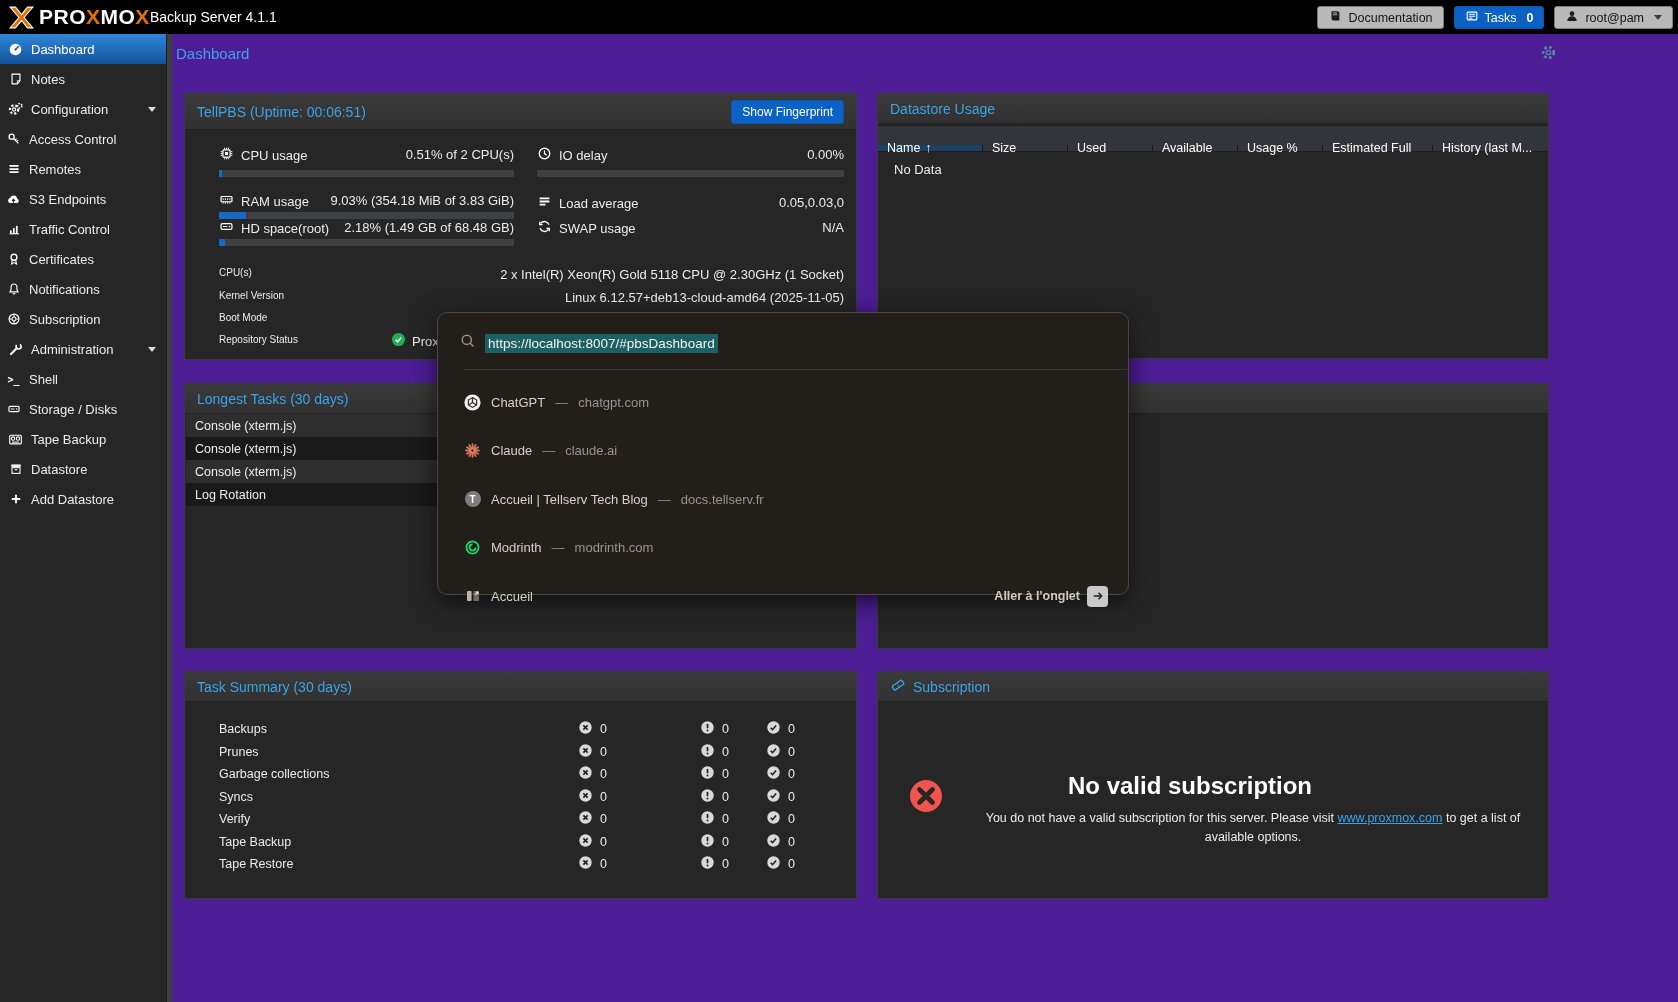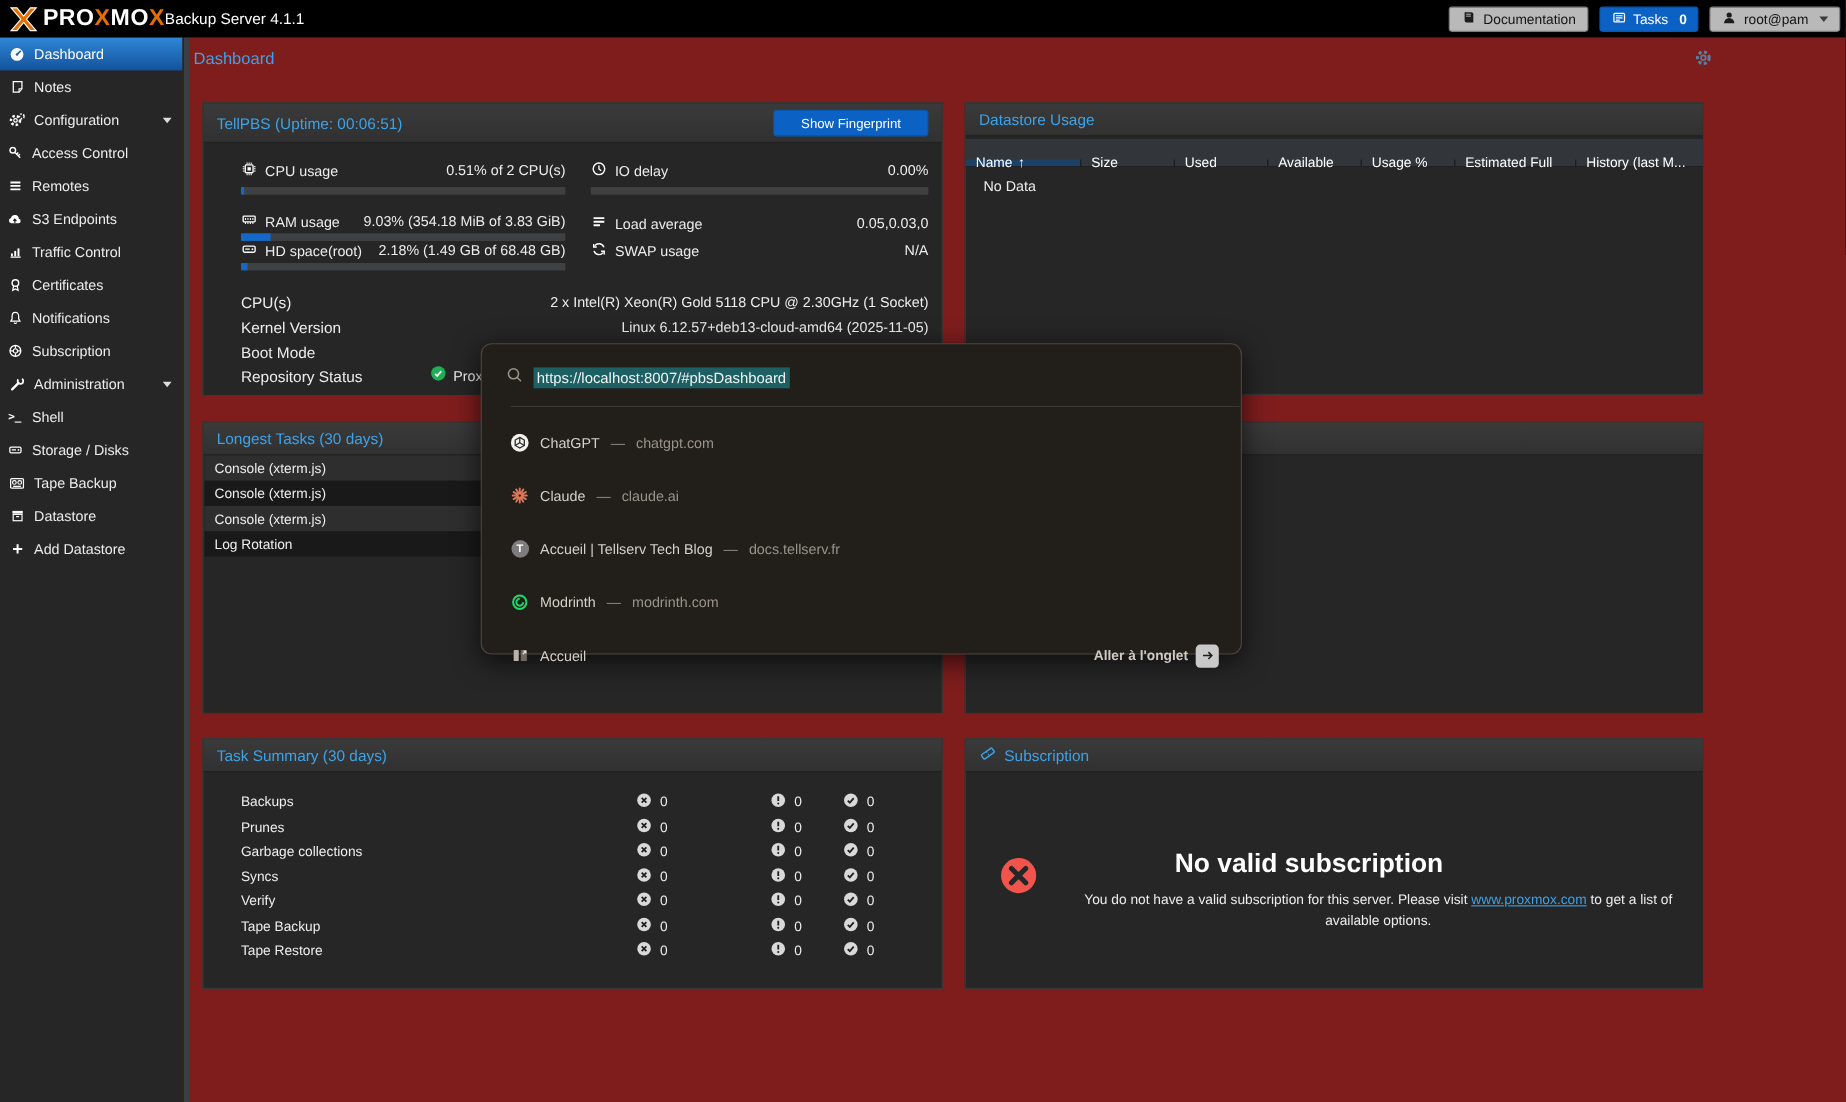--- a/index.html
+++ b/index.html
@@ -1,17 +1,17 @@
 <!DOCTYPE html>
 <html><head>
 <meta charset="utf-8">
 <style>
   * { margin:0; padding:0; box-sizing:border-box; }
   body { background:#000; font-family:"Liberation Sans", sans-serif; }
-  .screen { position:relative; width:1678px; height:1002px; background:#7f1d1d; overflow:hidden; color:#e8e8e8; }
+  .screen { position:relative; width:1678px; height:1002px; background:#4c1d95; overflow:hidden; color:#e8e8e8; }
 
   
   .top-header { position:absolute; left:0; top:0; width:1678px; height:34px; background:#000; display:flex; align-items:center; z-index:5; }
   .logo-mark { margin-left:8px; display:flex; align-items:center; }
   .brand-text { font-size:21px; font-weight:bold; color:#fff; letter-spacing:.5px; margin-left:4px; }
   .brand-text .bx { color:#e56f00; }
   .product-name { color:#fff; font-size:14px; }
   .hdr-buttons { position:absolute; right:5px; top:6px; display:flex; gap:10px; }
   .hbtn { height:23px; display:flex; align-items:center; gap:6px; padding:0 10px; border-radius:3px; font-size:12.5px; cursor:default; }
   .hbtn.gray { background:#b9b9b9; color:#141414; border:1px solid #7d7d7d; }
@@ -31,28 +31,28 @@
 
   
   .content-title { position:absolute; left:176px; top:45px; font-size:15px; color:#3da2e8; z-index:2; }
   .content-gear { position:absolute; left:1540px; top:44px; z-index:2; }
 
   
   .panel { position:absolute; background:#262626; border:1px solid #3a3a3a; z-index:1; }
   .panel-header { height:30px; background:linear-gradient(#3a3a3a,#313131); border-bottom:1px solid #222; display:flex; align-items:center; padding:0 12px; }
   .panel-title { color:#3da2e8; font-size:14px; display:flex; align-items:center; gap:7px; }
   .status-panel .panel-header { height:36px; }
-  .btn-blue { background:#0b62c4; color:#fff; border:1px solid #0a57ae; border-radius:3px; font-size:12px; padding:4px 24px; margin-left:auto; cursor:default; }
+  .btn-blue { background:#0b62c4; color:#fff; border:1px solid #0a57ae; border-radius:3px; font-size:12px; padding:4px 10px; margin-left:auto; cursor:default; }
 
   
   .gauge-label { position:absolute; display:flex; align-items:center; gap:7px; font-size:13px; color:#ececec; }
   .gauge-value { position:absolute; font-size:13px; color:#ececec; text-align:right; }
   .bar { position:absolute; height:7px; background:#3e4042; border-radius:1px; overflow:hidden; }
   .bar-fill { height:100%; background:#1469c8; }
-  .info-label { position:absolute; font-size:14px; color:#ececec; }
+  .info-label { position:absolute; font-size:10px; color:#ececec; }
   .info-value { position:absolute; font-size:13px; color:#ececec; text-align:right; }
   .repo-frag { position:absolute; display:flex; align-items:center; gap:6px; font-size:13px; color:#ececec; }
 
   
   .ds-thead { position:absolute; left:0; top:31px; width:670px; height:27px; display:flex; background:#32363b; border-top:1px solid #1c1e20; border-bottom:1px solid #1c1e20; }
   .th { border-right:1px solid #17191c; display:flex; align-items:center; padding-left:9px; font-size:12.5px; color:#fff; gap:5px; cursor:default;margin-top:19px; }
   .th-name { background:#1c4164; }
   .no-data { position:absolute; left:16px; top:68px; font-size:13px; color:#ececec; }
 
   

